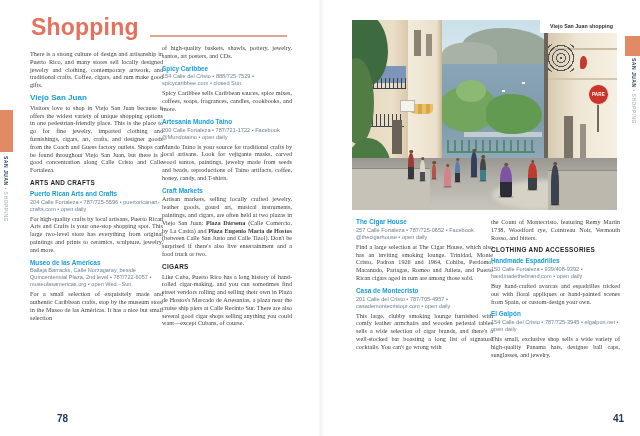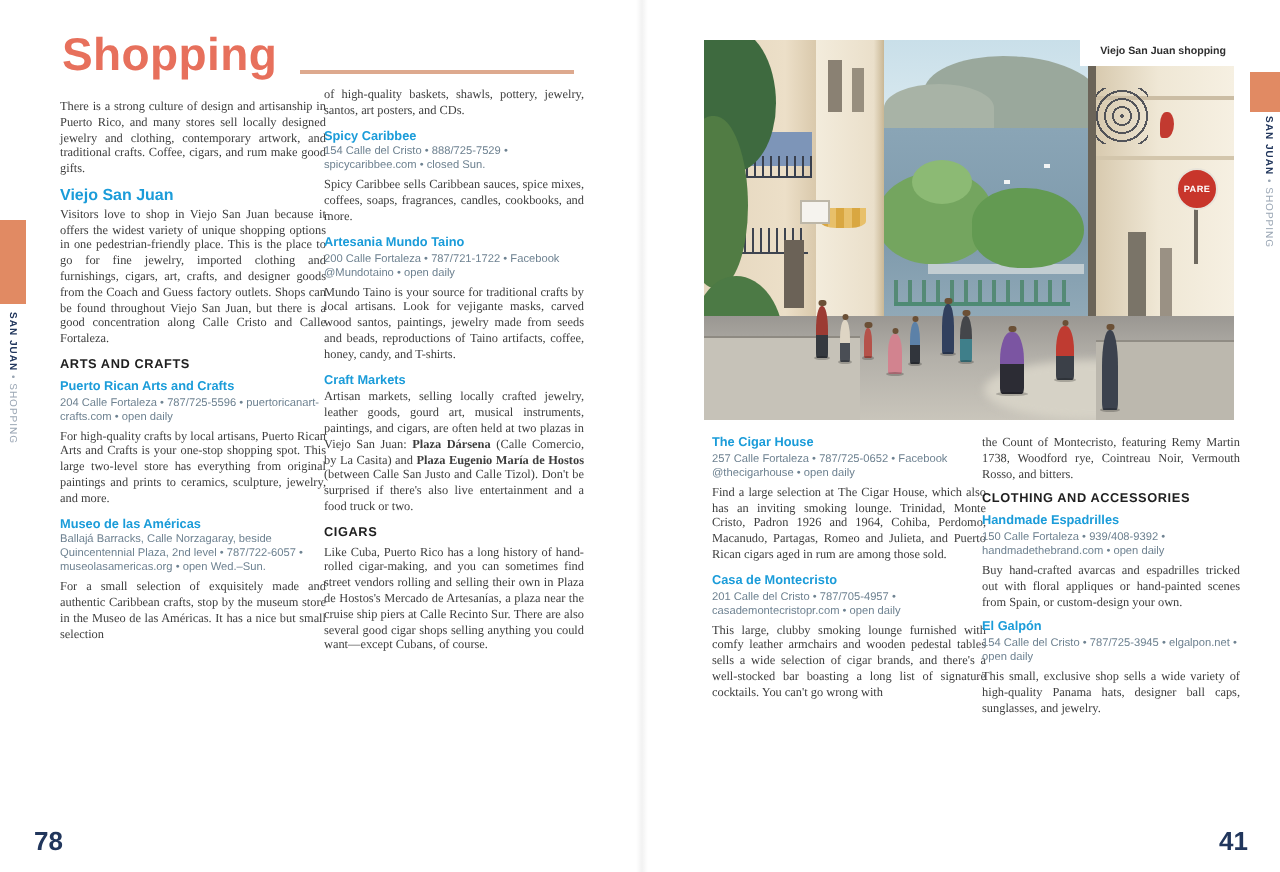--- a/index.html
+++ b/index.html
@@ -36,21 +36,21 @@
           color:#1b9cd9;margin:3px 0 2px 0;text-align:left;}
   .h-caps{font-family:"Liberation Sans",sans-serif;font-weight:bold;font-size:6.4px;
           color:#1f1f1f;letter-spacing:0.3px;margin:4px 0 2px 0;text-align:left;}
   .e-name{font-family:"Liberation Sans",sans-serif;font-weight:bold;font-size:6.4px;
           color:#1b9cd9;margin:3px 0 1px 0;text-align:left;}
   .addr{font-family:"Liberation Sans",sans-serif;font-size:5.6px;line-height:7px;
         color:#6e8291;margin:0 0 2px 0;text-align:left;overflow-wrap:break-word;}
   .b{font-weight:bold;}
 
   .pagenum{position:absolute;font-family:"Liberation Sans",sans-serif;font-weight:bold;
-           font-size:13px;color:#21365c;top:413px;}
+           font-size:10px;color:#21365c;top:413px;margin-left:40px;}
   .pagenum-left{left:17px;}
   .pagenum-right{right:16px;}
 
   
   .photo{position:absolute;left:352px;top:20px;width:265px;height:190px;overflow:hidden;
          background:linear-gradient(180deg,#c9dfe9 0%,#dcebf1 25%,#e7f1f4 45%,#e7eef0 60%);}
   .photo *{position:absolute;}
   .hill1{left:110px;top:8px;width:88px;height:40px;background:#9aa89c;border-radius:45% 55% 0 0;}
   .hill2{left:90px;top:22px;width:55px;height:24px;background:#a8b3a6;border-radius:50% 50% 0 0;}
   .water{left:0;top:44px;width:265px;height:100px;

